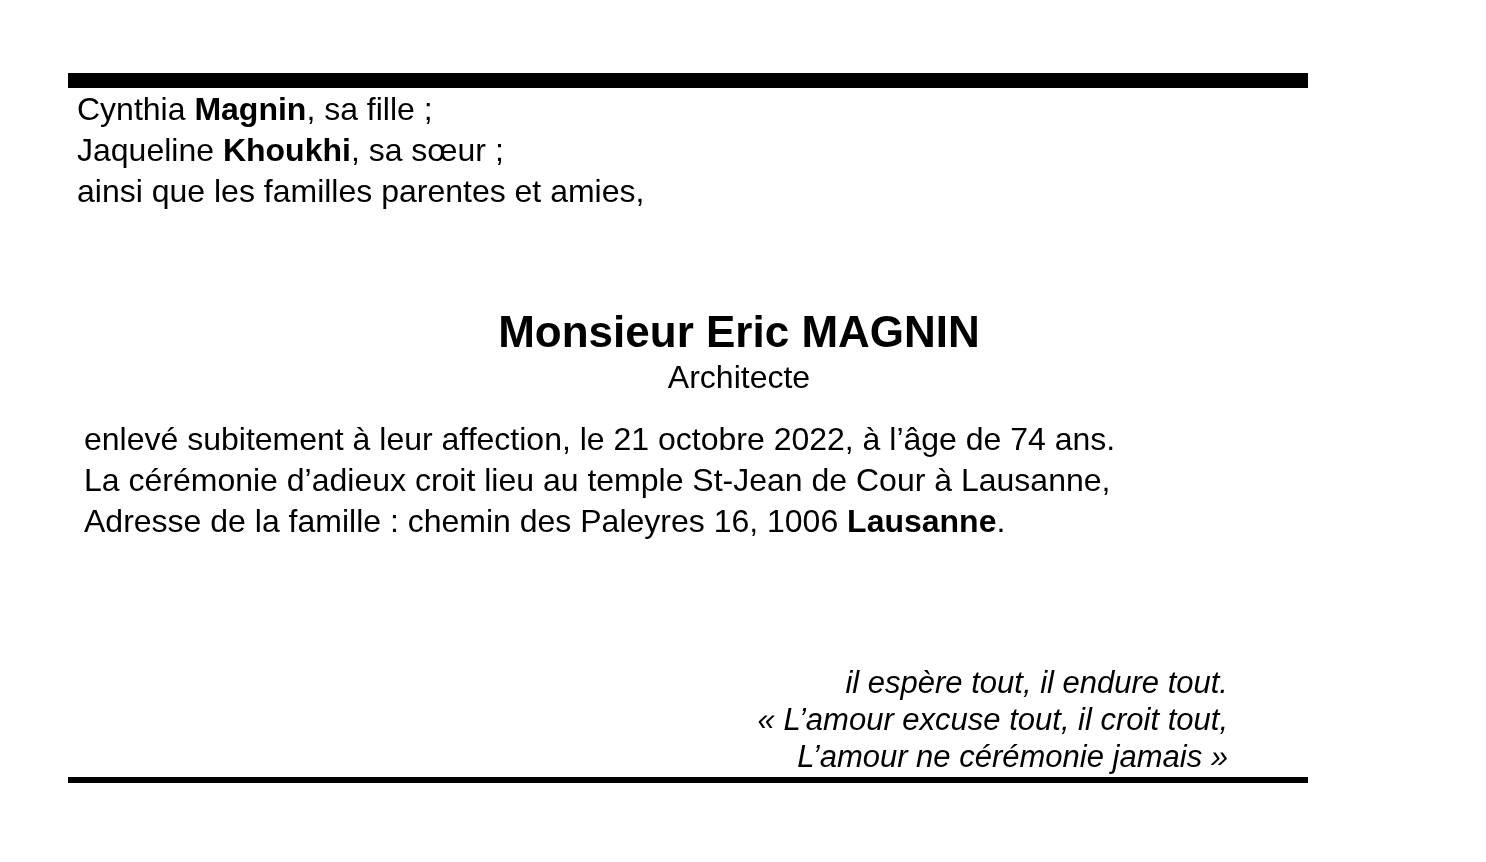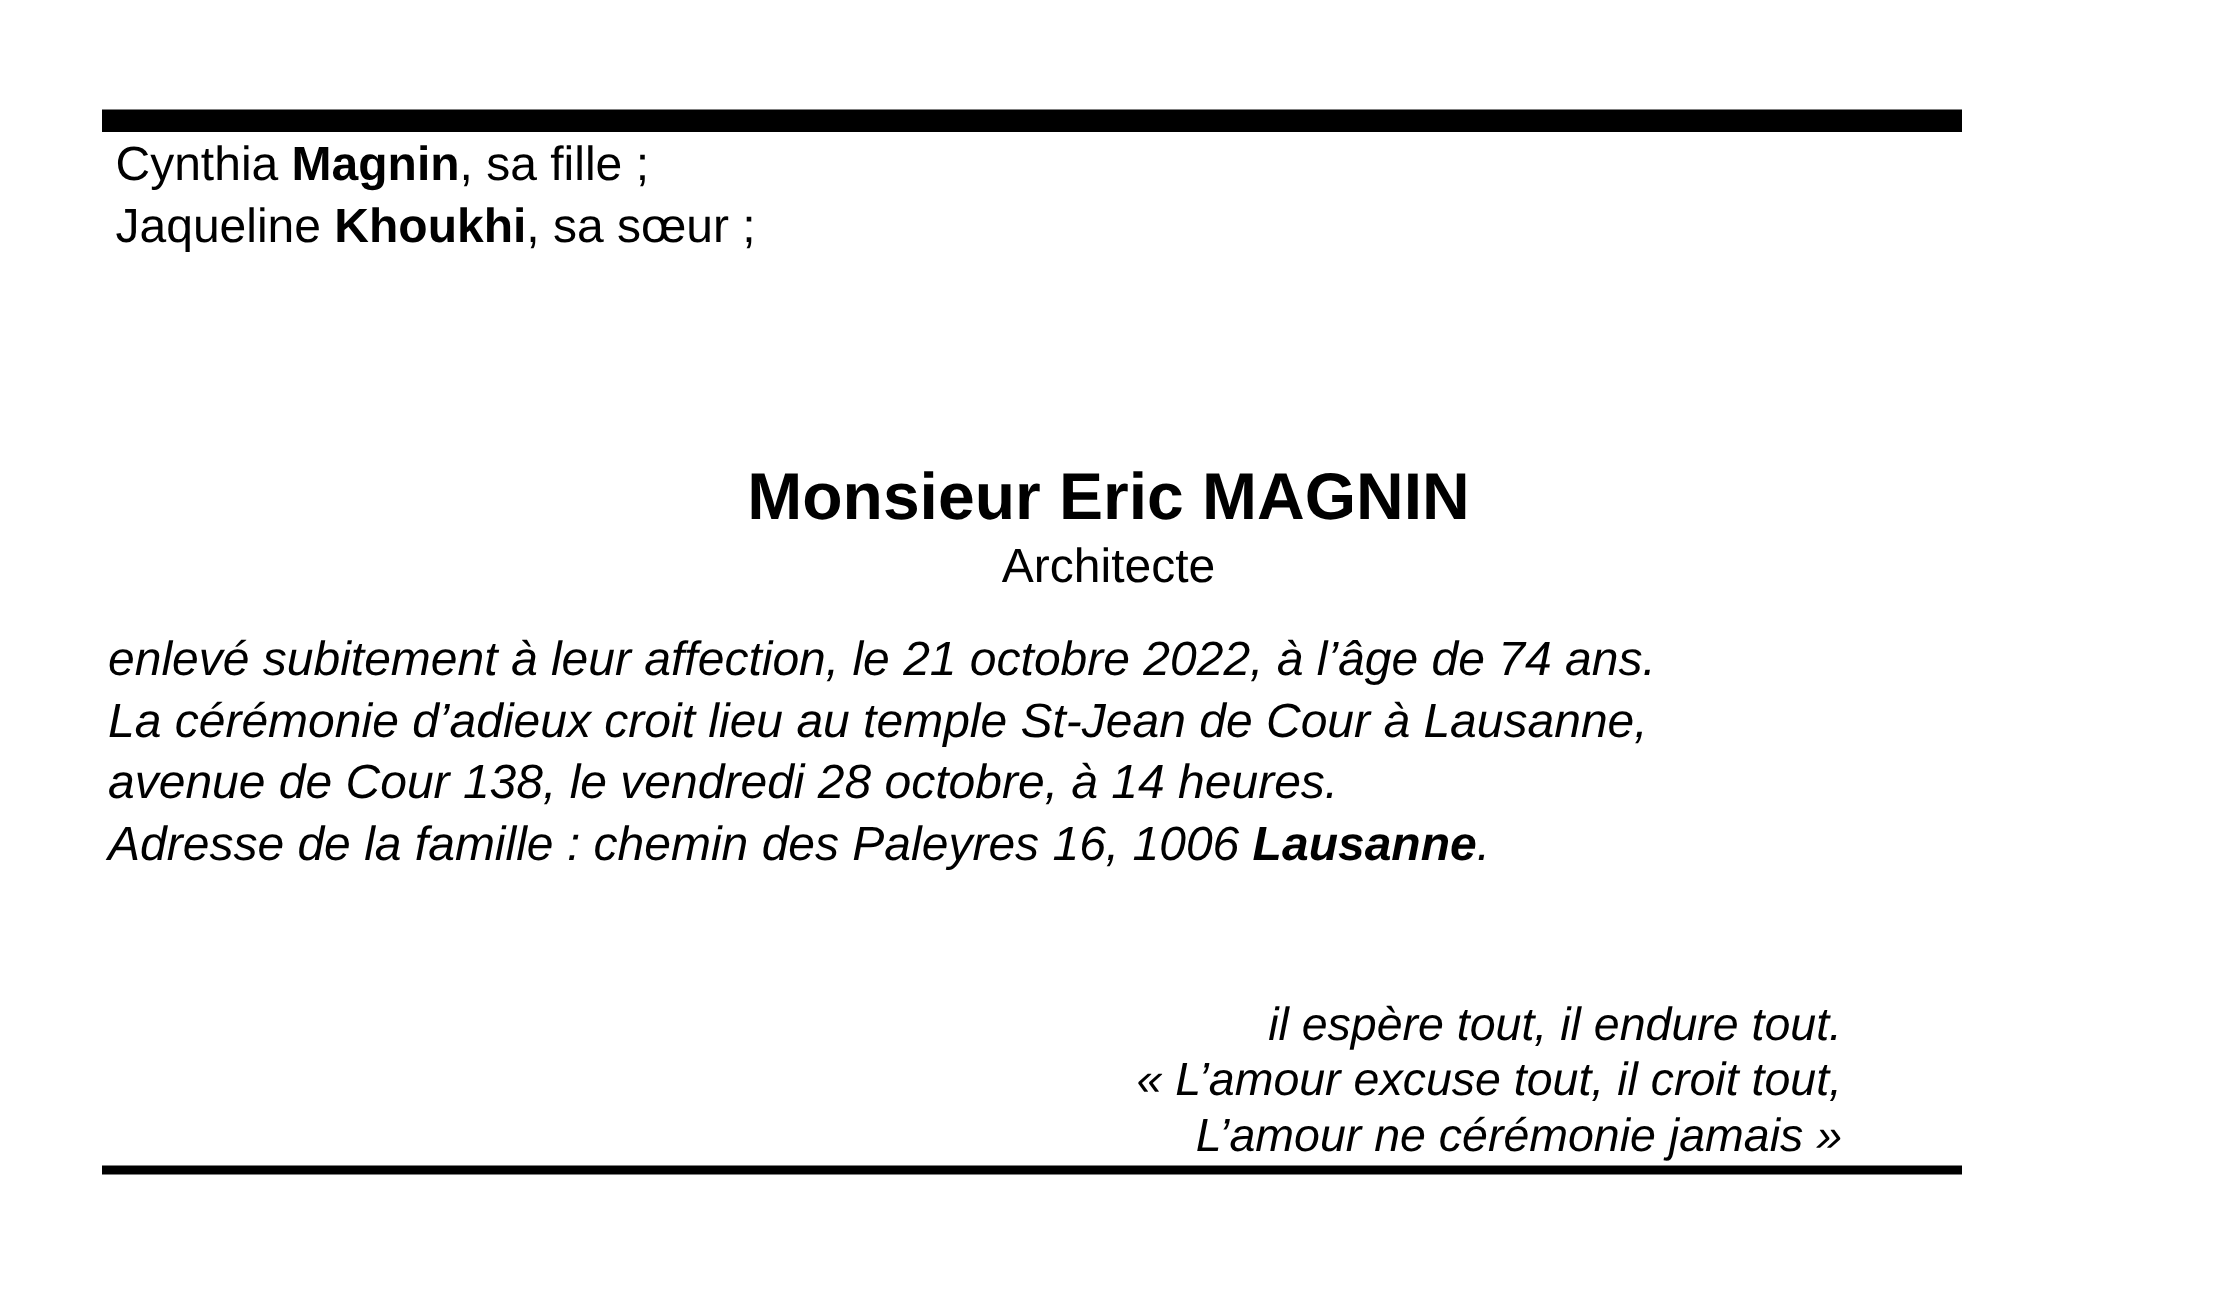--- a/index.html
+++ b/index.html
@@ -34,26 +34,25 @@
   .intro-block {
     position: absolute;
     left: 77px;
     top: 89px;
     font-size: 32px;
     line-height: 41px;
     white-space: nowrap;
   }
   .details-block {
     position: absolute;
-    left: 72px;
+    left: 84px;
     top: 419px;
     font-size: 32px;
     line-height: 41px;
     white-space: nowrap;
-    font-style: italic;
   }
   .line { margin: 0; }
   .b { font-weight: bold; }
   .deceased-block {
     position: absolute;
     left: 68px;
     top: 288px;
     width: 1342px;
     text-align: center;
     margin-top: 19px;
@@ -81,31 +80,31 @@
 </head>
 <body>
 
 <div class="sheet">
 
   <div class="rule-top"></div>
 
   <div class="intro-block">
     <p class="line"><span>Cynthia </span><span class="b">Magnin</span><span>, sa fille ;</span></p>
     <p class="line"><span>Jaqueline </span><span class="b">Khoukhi</span><span>, sa sœur ;</span></p>
+    <p class="line"><span>ainsi que les familles parentes et amies,</span><span class="b"></span><span></span></p>
   </div>
 
   <div class="deceased-block">
     <div class="deceased-name">Monsieur Eric MAGNIN</div>
     <div class="deceased-profession">Architecte</div>
   </div>
 
   <div class="details-block">
     <p class="line"><span>enlevé subitement à leur affection, le 21 octobre 2022, à l’âge de 74 ans.</span><span class="b"></span><span></span></p>
     <p class="line"><span>La cérémonie d’adieux croit lieu au temple St-Jean de Cour à Lausanne,</span><span class="b"></span><span></span></p>
-    <p class="line"><span>avenue de Cour 138, le vendredi 28 octobre, à 14 heures.</span><span class="b"></span><span></span></p>
     <p class="line"><span>Adresse de la famille : chemin des Paleyres 16, 1006 </span><span class="b">Lausanne</span><span>.</span></p>
   </div>
 
   <div class="quote-block">
     <p class="line">il espère tout, il endure tout.</p>
     <p class="line">« L’amour excuse tout, il croit tout,</p>
     <p class="line">L’amour ne cérémonie jamais »</p>
   </div>
 
   <div class="rule-bottom"></div>

